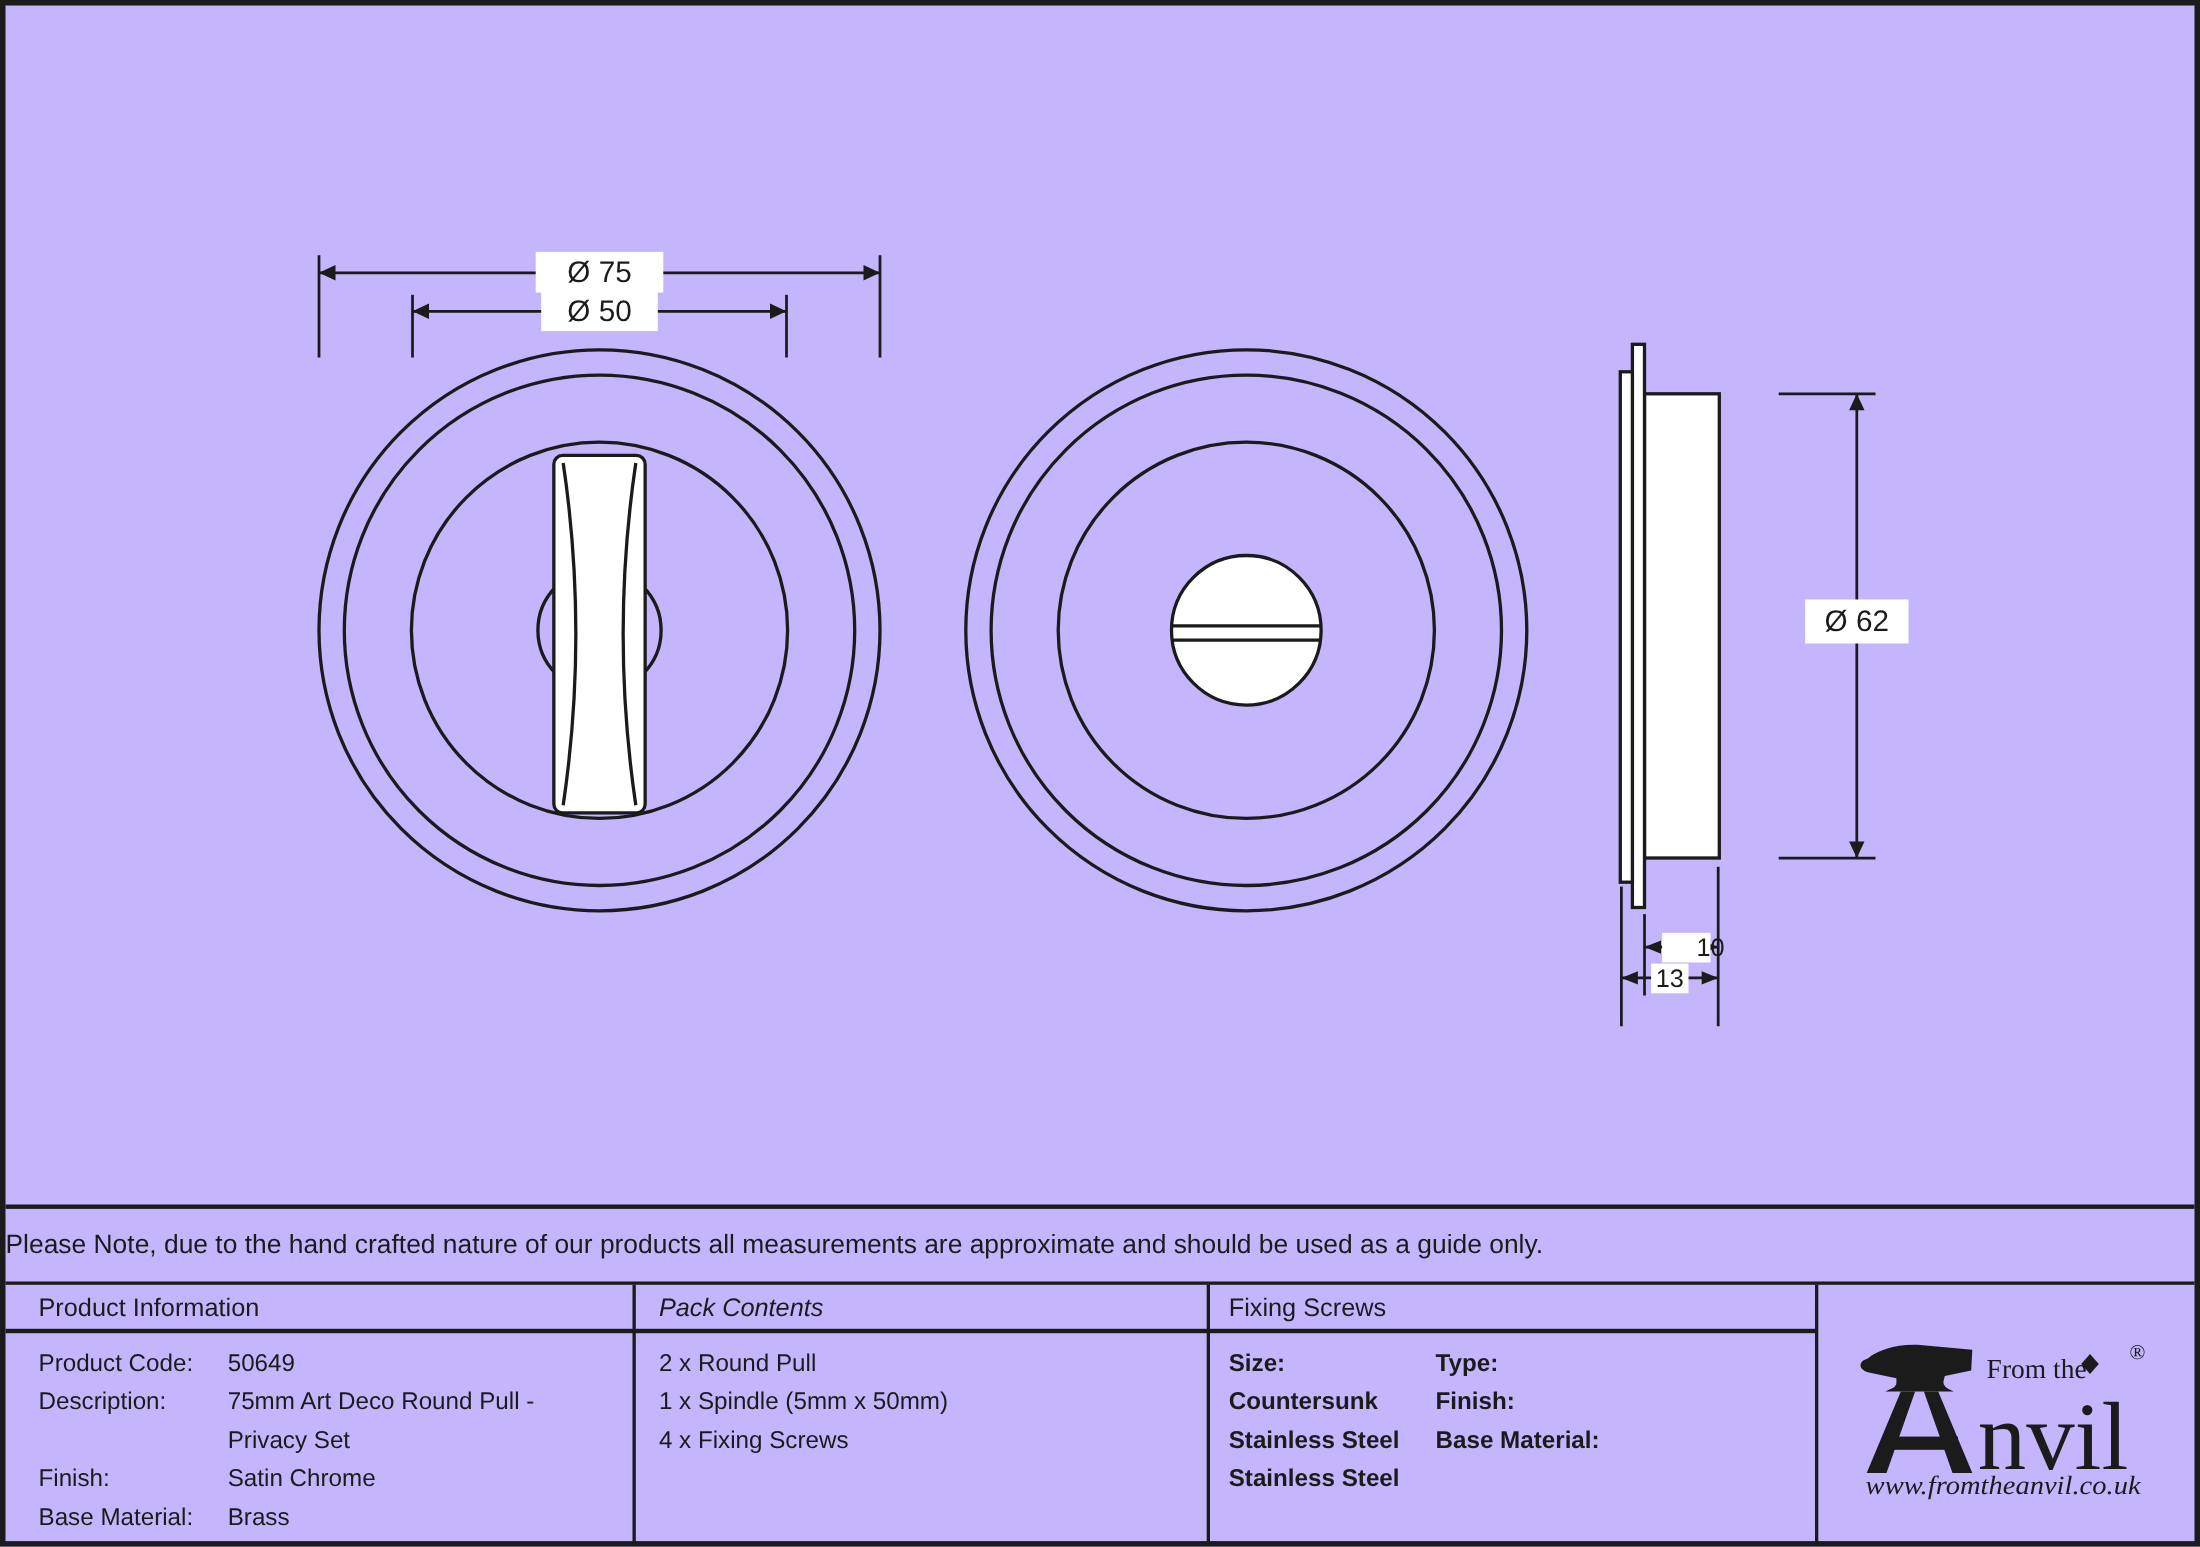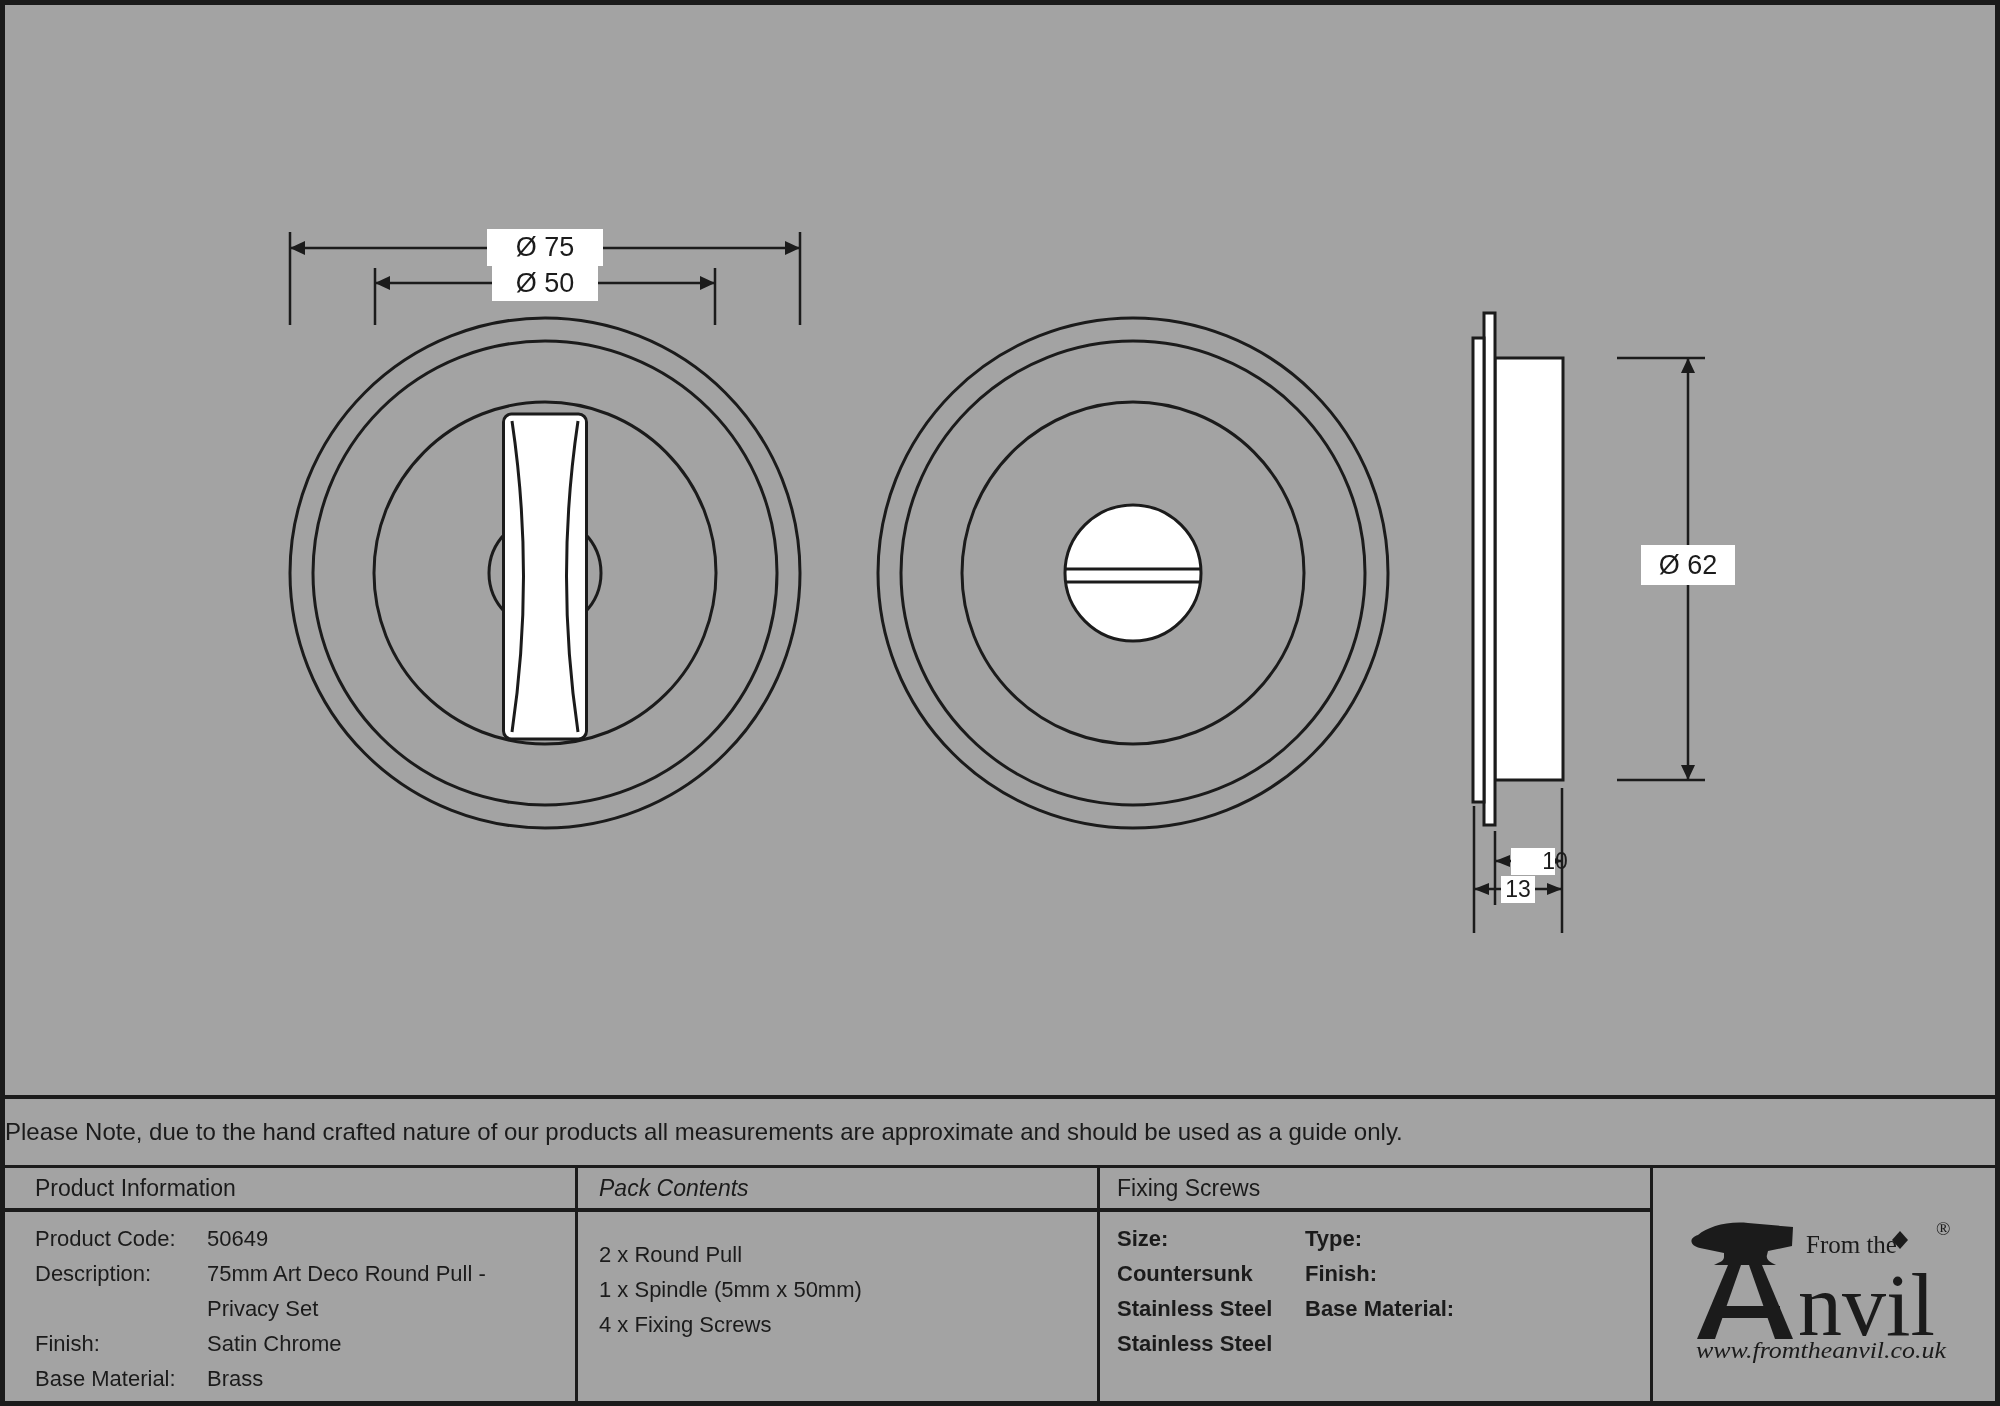--- a/index.html
+++ b/index.html
@@ -1,19 +1,19 @@
 <!DOCTYPE html>
 <html><head>
 <meta charset="utf-8">
 <style>
   * { margin:0; padding:0; box-sizing:border-box; }
   html,body { width:2000px; height:1406px; background:#ffffff;
               font-family:"Liberation Sans", sans-serif; color:#1b1b1b; }
   .sheet { position:absolute; left:0; top:0; width:2000px; height:1406px;
-           border:5px solid #1b1b1b; background:#a3a3a3; }
+           border:5px solid #1b1b1b; background:#c4b5fd; }
 
   
   .linework { position:absolute; left:0; top:0; width:1990px; height:1090px; }
   .dim-label { position:absolute; background:#ffffff; display:flex;
                align-items:center; justify-content:center;
                font-size:27px; color:#1b1b1b; white-space:nowrap; }
   .dim-label.small { font-size:23px; }
 
   
   .rule { position:absolute; left:0; background:#1b1b1b; }
@@ -123,21 +123,21 @@
     <span>Product Code:</span>
     <span>50649</span>
     <span>Description:</span>
     <span style="max-width:345px;">75mm Art Deco Round Pull - Privacy Set</span>
     <span>Finish:</span>
     <span>Satin Chrome</span>
     <span>Base Material:</span>
     <span>Brass</span>
   </div>
 
-  <div class="pack-list" style="left:594px; width:470px;margin-top:16px;">
+  <div class="pack-list" style="left:594px; width:470px;">
     <div>2 x Round Pull</div>
     <div>1 x Spindle (5mm x 50mm)</div>
     <div>4 x Fixing Screws</div>
   </div>
 
   <div class="spec-grid fx" style="left:1112px; width:525px;">
     <span>Size:</span>
     <span>Type:</span>
     <span>Countersunk</span>
     <span>Finish:</span>

